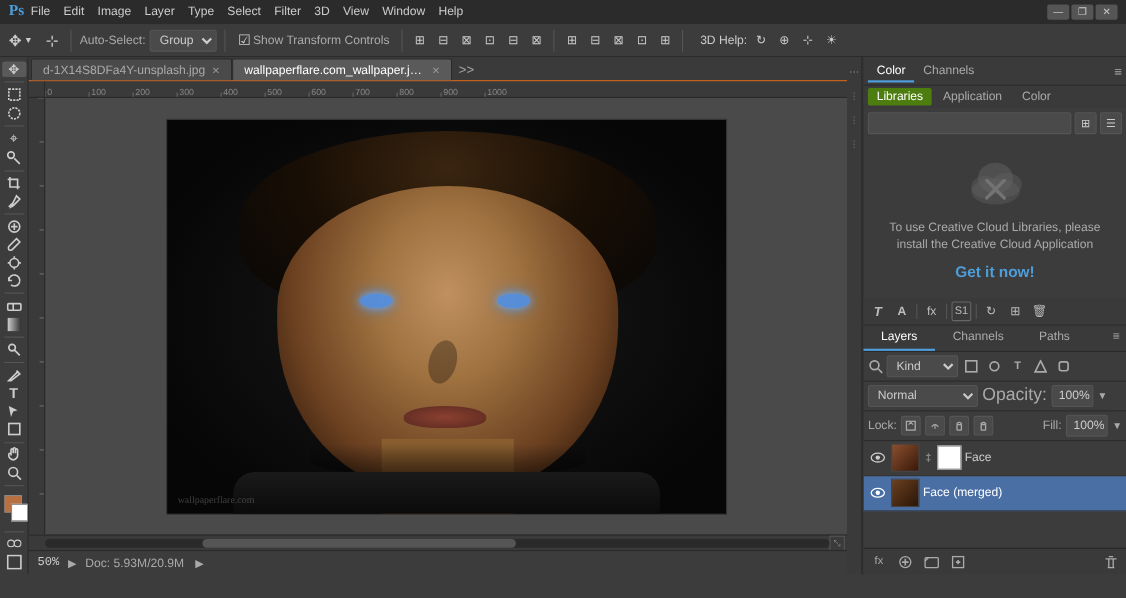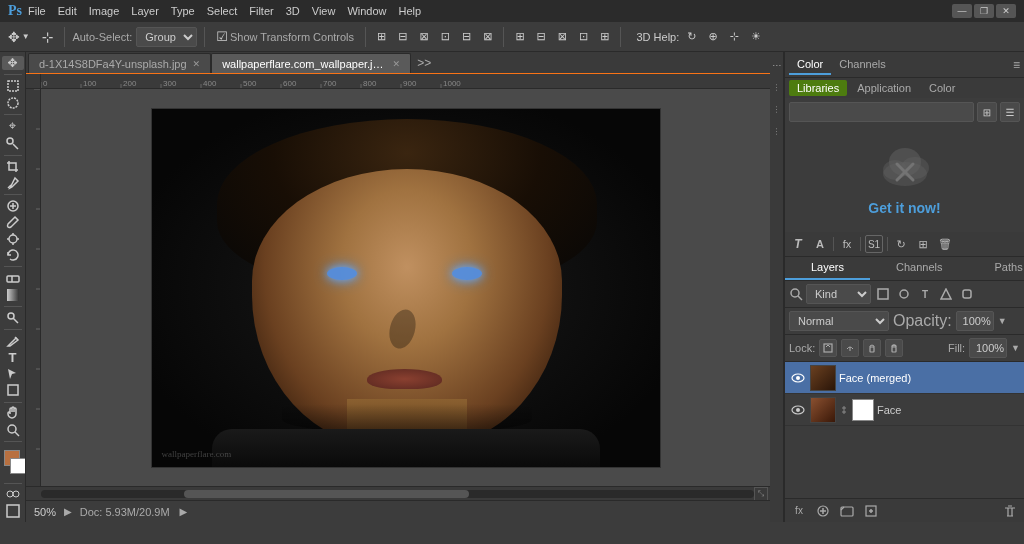--- a/index.html
+++ b/index.html
@@ -133,21 +133,21 @@
     .status-bar {
       height: 22px;
       background: #3c3c3c;
       border-top: 1px solid #2a2a2a;
       display: flex;
       align-items: center;
       padding: 0 8px;
       gap: 8px;
       font-size: 11px;
     }
-    .status-zoom { color: #ccc; }
+    .status-zoom { color: #ccc; font-family: Liberation Mono, monospace; }
     .status-arrow { color: #aaa; cursor: pointer; font-size: 10px; }
     .status-doc { color: #aaa; }
 
     
     .right-panel {
       width: 240px;
       background: #3c3c3c;
       border-left: 1px solid #2a2a2a;
       display: flex;
       flex-direction: column;
@@ -247,21 +247,21 @@
     .layers-tool-sep { width: 1px; height: 14px; background: #555; }
 
     
     .layers-tabs {
       display: flex;
       background: #3a3a3a;
       border-bottom: 1px solid #2a2a2a;
       height: 24px;
     }
     .layers-tab {
-      padding: 4px 26px;
+      padding: 4px 16px;
       font-size: 11px;
       color: #aaa;
       cursor: pointer;
       border-bottom: 2px solid transparent;
     }
     .layers-tab.active { color: #fff; border-bottom: 2px solid #4d9edb; }
     .layers-panel-options { margin-left: auto; padding: 4px 6px; color: #aaa; cursor: pointer; }
 
     
     .kind-row {
@@ -825,20 +825,21 @@
         <svg class="cloud-icon-svg" viewBox="0 0 60 50" fill="none">
           <ellipse cx="30" cy="32" rx="22" ry="12" fill="#888" opacity="0.4"></ellipse>
           <ellipse cx="20" cy="28" rx="12" ry="10" fill="#888" opacity="0.4"></ellipse>
           <ellipse cx="40" cy="26" rx="14" ry="11" fill="#888" opacity="0.4"></ellipse>
           <ellipse cx="30" cy="20" rx="16" ry="14" fill="#888" opacity="0.5"></ellipse>
 
           <line x1="22" y1="22" x2="38" y2="38" stroke="#aaa" stroke-width="3" stroke-linecap="round"></line>
           <line x1="38" y1="22" x2="22" y2="38" stroke="#aaa" stroke-width="3" stroke-linecap="round"></line>
         </svg>
       </div>
+      <span class="cloud-text">To use Creative Cloud Libraries, please install the Creative Cloud Application</span>
       <span class="cloud-link">Get it now!</span>
     </div>
 
     <div class="layers-tool-row">
       <span class="layers-tool-btn" style="font-style:italic;font-weight:bold;font-size:12px;">T</span>
       <span class="layers-tool-btn" style="font-weight:bold;">A</span>
       <div class="layers-tool-sep"></div>
       <span class="layers-tool-btn" style="font-size:11px;">fx</span>
       <div class="layers-tool-sep"></div>
       <span class="layers-tool-btn" style="font-size:10px;border:1px solid #666;padding:0 2px;">S1</span>
@@ -922,51 +923,51 @@
             <rect x="3" y="4" width="4" height="5" stroke="#aaa" stroke-width="1.2" rx="0.5"></rect>
             <path d="M3 4 L3 3 Q5 1 7 3 L7 4" stroke="#aaa" stroke-width="1.2" fill="#aaa" fill-opacity="0.3"></path>
           </svg>
       </button>
       <span class="fill-label">Fill:</span>
       <input class="fill-input" type="text" value="100%" style="">
       <span style="color:#aaa;font-size:9px;cursor:pointer;">▼</span>
     </div>
 
     <div class="layers-list">
-
-      <div class="layer-item active">
-        <div class="layer-vis">
-          <svg width="14" height="14" viewBox="0 0 14 14" fill="none">
-              <ellipse cx="7" cy="7" rx="6" ry="4" stroke="#fff" stroke-width="1.2"></ellipse>
-              <circle cx="7" cy="7" r="2" fill="#fff"></circle>
-            </svg>
-        </div>
-        <div class="layer-thumb layer-thumb-face" style="background:linear-gradient(135deg,#6a4020 0%,#2a1508 100%);">
-        </div>
-        <span class="layer-name">Face (merged)</span>
-      </div>
 
       <div class="layer-item">
         <div class="layer-vis">
           <svg width="14" height="14" viewBox="0 0 14 14" fill="none">
               <ellipse cx="7" cy="7" rx="6" ry="4" stroke="#ccc" stroke-width="1.2"></ellipse>
               <circle cx="7" cy="7" r="2" fill="#ccc"></circle>
             </svg>
         </div>
         <div class="layer-thumb" style="background:linear-gradient(135deg,#8a5030 0%,#3a1808 100%);">
         </div>
         <div style="width:10px;display:flex;align-items:center;justify-content:center;">
           <svg width="8" height="10" viewBox="0 0 8 10" fill="none">
               <path d="M4 1 L4 9 M2 3 L6 3 M2 7 L6 7" stroke="#888" stroke-width="1"></path>
             </svg>
         </div>
         <div class="layer-mask-thumb layer-mask-white"></div>
         <span class="layer-name">Face</span>
       </div>
 
+      <div class="layer-item active">
+        <div class="layer-vis">
+          <svg width="14" height="14" viewBox="0 0 14 14" fill="none">
+              <ellipse cx="7" cy="7" rx="6" ry="4" stroke="#fff" stroke-width="1.2"></ellipse>
+              <circle cx="7" cy="7" r="2" fill="#fff"></circle>
+            </svg>
+        </div>
+        <div class="layer-thumb layer-thumb-face" style="background:linear-gradient(135deg,#6a4020 0%,#2a1508 100%);">
+        </div>
+        <span class="layer-name">Face (merged)</span>
+      </div>
+
 
     </div>
 
     <div class="layers-bottom">
       <span class="layers-bottom-btn" style="font-size:10px;">fx</span>
       <span class="layers-bottom-btn">
         <svg width="14" height="14" viewBox="0 0 14 14" fill="none">
             <circle cx="7" cy="7" r="5" stroke="#aaa" stroke-width="1.2"></circle>
             <line x1="7" y1="4" x2="7" y2="10" stroke="#aaa" stroke-width="1.5"></line>
             <line x1="4" y1="7" x2="10" y2="7" stroke="#aaa" stroke-width="1.5"></line>

